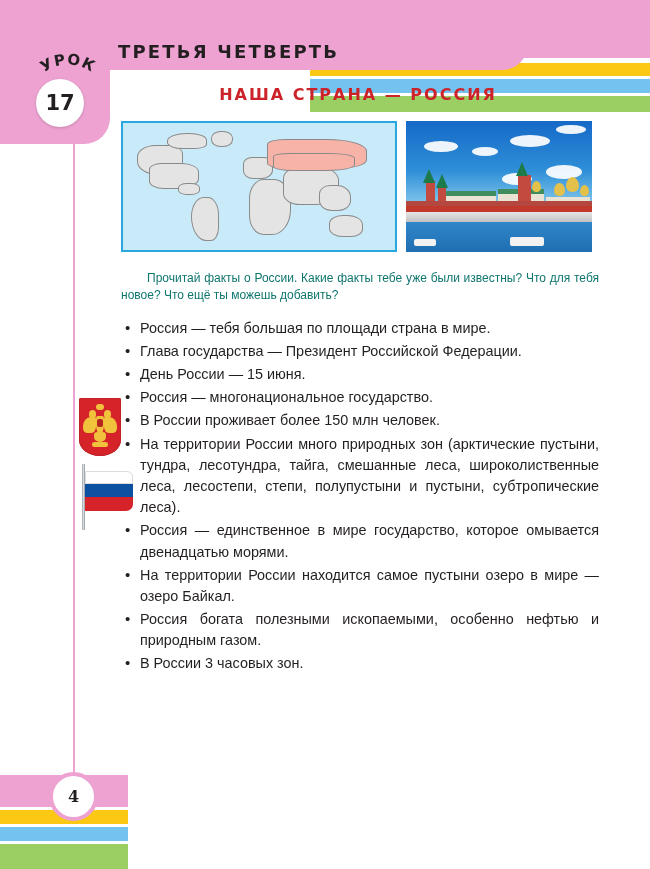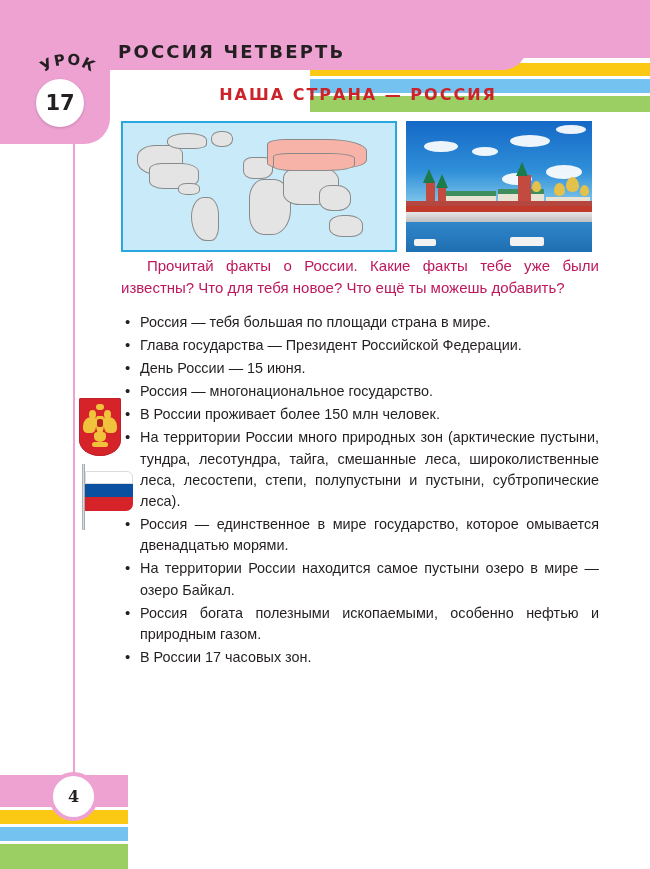--- a/index.html
+++ b/index.html
@@ -138,25 +138,25 @@
   .dome { position:absolute; background:#e3c14a; border-radius:50% 50% 46% 46% / 62% 62% 38% 38%; }
   .bldg { position:absolute; bottom:51px; background:#e9e3d6; }
   .greenroof { position:absolute; background:#3f8d5d; }
   .boat { position:absolute; bottom:6px; height:7px; background:#f2f2f2; border-radius:2px; }
 
   
   .landmass { position:absolute; background:#e4e4e4; border:1px solid #8a8a8a; }
   .russia { position:absolute; background:#f7b3a8; border:1px solid #8a8a8a; }
 
   .intro {
-    margin-top:3px;
+    margin-top:18px;
     font-family:"Liberation Sans", sans-serif;
-    font-size:15px;
+    font-size:12px;
     line-height:1.45;
-    color:#be185d;
+    color:#0f766e;
     text-align:justify;
     text-indent:26px;
     padding-right:2px;
   }
 
   .facts { margin-top:13px; list-style:none; padding-right:2px; }
   .facts li {
     position:relative;
     padding-left:19px;
     margin-bottom:2px;
@@ -194,21 +194,21 @@
 </style>
 </head>
 <body>
 
 <div class="strip strip-pink"></div>
 <div class="strip strip-yellow"></div>
 <div class="strip strip-blue"></div>
 <div class="strip strip-green"></div>
 
 <div class="banner">
-  <div class="banner-title">РОССИЯ  ЧЕТВЕРТЬ</div>
+  <div class="banner-title">ТРЕТЬЯ  ЧЕТВЕРТЬ</div>
 </div>
 
 <div class="lesson-tab"></div>
 <svg class="lesson-arc" viewBox="0 0 84 46">
   <path id="arcpath" d="M 4,44 A 40,40 0 0 1 80,44" fill="none"></path>
   <text><textPath href="#arcpath" startOffset="50%" text-anchor="middle">УРОК</textPath></text>
 </svg>
 <div class="lesson-circle">17</div>
 
 <div class="vrule"></div>
@@ -284,21 +284,21 @@
   <ul class="facts">
     <li>Россия — тебя большая по площади страна в мире.</li>
     <li>Глава государства — Президент Российской Федерации.</li>
     <li>День России — 15 июня.</li>
     <li>Россия — многонациональное государство.</li>
     <li>В России проживает более 150 млн человек.</li>
     <li>На территории России много природных зон (арктические пустыни, тундра, лесотундра, тайга, смешанные леса, широколиственные леса, лесостепи, степи, полупустыни и пустыни, субтропические леса).</li>
     <li>Россия — единственное в мире государство, которое омывается двенадцатью морями.</li>
     <li>На территории России находится самое пустыни озеро в мире — озеро Байкал.</li>
     <li>Россия богата полезными ископаемыми, особенно нефтью и природным газом.</li>
-    <li>В России 17 часовых зон.</li>
+    <li>В России 3 часовых зон.</li>
   </ul>
 </div>
 
 <div class="emblem">
 
   <div class="eagle" style="left:17px;top:6px;width:8px;height:6px;border-radius:3px;"></div>
   <div class="eagle" style="left:10px;top:12px;width:7px;height:8px;border-radius:50% 50% 40% 40%;"></div>
   <div class="eagle" style="left:25px;top:12px;width:7px;height:8px;border-radius:50% 50% 40% 40%;"></div>
   <div class="eagle" style="left:4px;top:19px;width:13px;height:16px;border-radius:60% 10% 40% 30%;"></div>
   <div class="eagle" style="left:25px;top:19px;width:13px;height:16px;border-radius:10% 60% 30% 40%;"></div>

